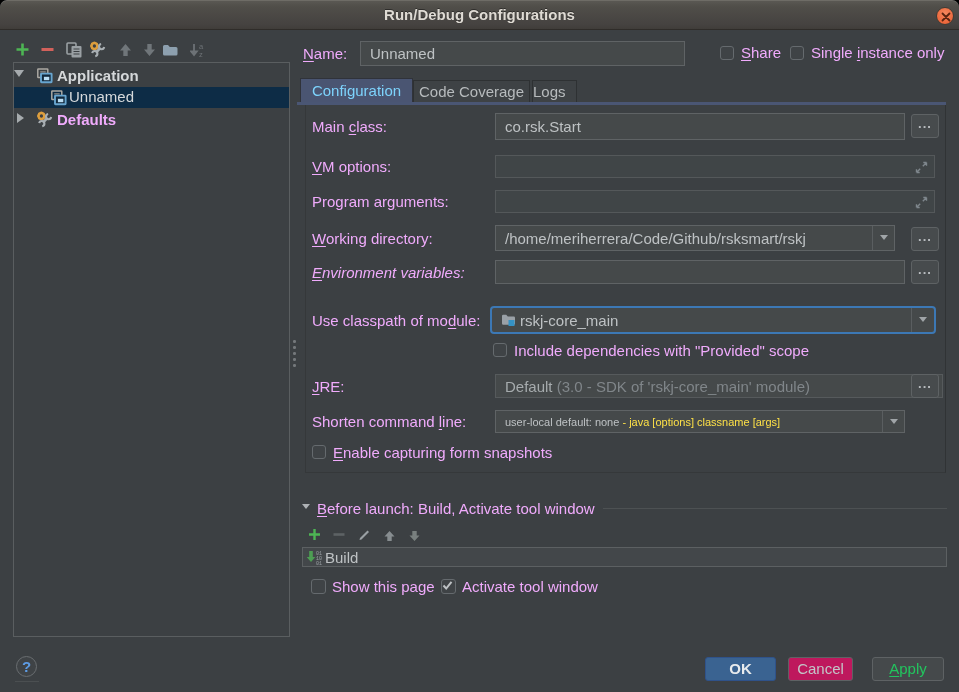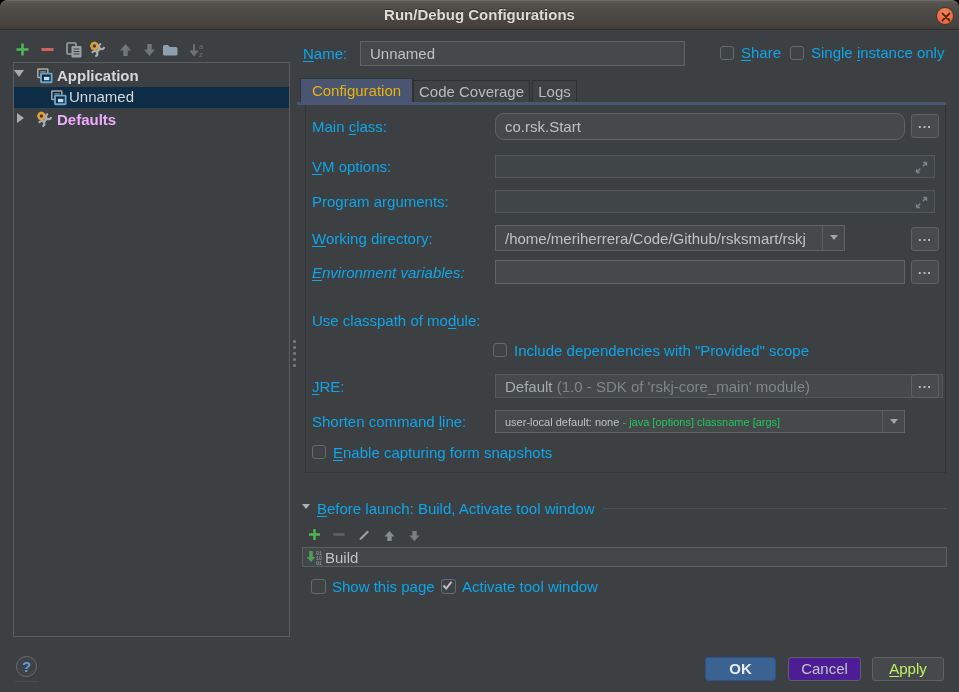--- a/index.html
+++ b/index.html
@@ -9,21 +9,21 @@
 #titlebar { position:absolute; left:0; top:0; width:959px; height:30px;
   background:linear-gradient(#5a5853, #504e49 20%, #454240 85%, #403d3a);
   border-top:1px solid #6e6c66; border-bottom:1px solid #2f2c29; border-radius:7px 7px 0 0; }
 #title { position:absolute; left:0; top:0; width:100%; height:30px; line-height:28px; text-align:center;
   font-weight:bold; font-size:15px; color:#dfdbd4; text-shadow:0 -1px 0 rgba(0,0,0,.4); }
 #closebtn { position:absolute; left:936px; top:6px; width:18px; height:18px; border-radius:50%;
   background:radial-gradient(circle at 50% 35%, #f4885f, #ee6a3e 65%, #e55c2f);
   border:1px solid #403c35; }
 #closebtn svg { position:absolute; left:3px; top:3px; }
 .abs { position:absolute; }
-.lbl { position:absolute; height:19px; line-height:19px; white-space:nowrap; color:#0ea5e9; }
+.lbl { position:absolute; height:19px; line-height:19px; white-space:nowrap; color:#f0abfc; }
 .field { position:absolute; background:#45494a; border:1px solid #5f6365; }
 .field-dim { position:absolute; background:#404547; border:1px solid #54585a; }
 .ftext { position:absolute; left:9px; top:0; bottom:0; display:flex; align-items:center; color:#bec2c4; white-space:nowrap; }
 .dots { position:absolute; width:28px; height:24px; background:#474b4d; border:1px solid #5e6264; border-radius:3px;
   color:#b9bdc0; text-align:center; line-height:18px; font-size:13px; font-weight:bold; letter-spacing:1px;}
 .combo-arrow-sep { position:absolute; top:0; bottom:0; width:1px; background:#5a5e60; }
 .tri-down { width:0; height:0; border-left:4.5px solid transparent; border-right:4.5px solid transparent; border-top:5.5px solid #a0a5a8; position:absolute; }
 .cb { position:absolute; width:14px; height:14px; border:1.5px solid #656a6e; border-radius:3px; background:#3f4346; }
 .btn { position:absolute; height:24px; border-radius:3px; text-align:center; line-height:22px; }
 u { text-decoration:underline; text-underline-offset:2px; }
@@ -117,72 +117,81 @@
   <div class="lbl" style="left:303px; top:44px;"><u>N</u>ame:</div>
   <div class="field" style="left:360px; top:41px; width:325px; height:25px;">
       <div class="ftext">Unnamed</div>
     </div>
   <div class="cb" style="left:720px; top:46px;"></div>
   <div class="lbl" style="left:741px; top:43px;"><u>S</u>hare</div>
   <div class="cb" style="left:790px; top:46px;"></div>
   <div class="lbl" style="left:811px; top:43px;">Single <u>i</u>nstance only</div>
 
   <div class="abs" style="left:297px; top:102px; width:649px; height:3px; background:#4a5674;"></div>
-  <div class="abs" style="left:300px; top:78px; width:113px; height:24px; background:#4a5572; border:1px solid #30333a; border-bottom:none; text-align:center; line-height:24px; color:#eab308;">Configuration</div>
+  <div class="abs" style="left:300px; top:78px; width:113px; height:24px; background:#4a5572; border:1px solid #30333a; border-bottom:none; text-align:center; line-height:24px; color:#7dd3fc;">Configuration</div>
   <div class="abs" style="left:413px; top:80px; width:117px; height:22px; background:#3e4245; border:1px solid #2e3133; border-bottom:none; text-align:center; line-height:22px; color:#b7bbbd;">Code Coverage</div>
-  <div class="abs" style="left:532px; top:80px; width:45px; height:22px; background:#3e4245; border:1px solid #2e3133; border-bottom:none; text-align:center; line-height:22px; color:#b7bbbd;">Logs</div>
+  <div class="abs" style="left:532px; top:80px; width:45px; height:22px; background:#3e4245; border:1px solid #2e3133; border-bottom:none; text-align:left; line-height:22px; color:#b7bbbd;">Logs</div>
 
   <div class="abs" style="left:305px; top:105px; width:641px; height:368px; border-left:1px solid #35383a; border-right:1px solid #303335; border-bottom:1px solid #35383a;"></div>
 
   <div class="lbl" style="left:312px; top:117px;">Main <u>c</u>lass:</div>
-  <div class="field" style="left:495px; top:113px; width:410px; height:27px;border-radius:9px;">
+  <div class="field" style="left:495px; top:113px; width:410px; height:27px;">
       <div class="ftext">co.rsk.Start</div>
     </div>
   <div class="dots" style="left:911px; top:114px;">...</div>
 
   <div class="lbl" style="left:312px; top:157px;"><u>V</u>M options:</div>
   <div class="field-dim" style="left:495px; top:155px; width:440px; height:23px;"></div>
   <div class="abs" id="expand1" style="left:915px; top:160px;"><svg width="13" height="13">
         <path d="M7.8 5.2 L11.5 1.5 M11.5 1.5 H8.3 M11.5 1.5 V4.7 M5.2 7.8 L1.5 11.5 M1.5 11.5 H4.7 M1.5 11.5 V8.3" stroke="#7e868c" stroke-width="1.4" fill="none"></path>
       </svg></div>
 
   <div class="lbl" style="left:312px; top:192px;">Program ar<u>g</u>uments:</div>
   <div class="field-dim" style="left:495px; top:190px; width:440px; height:23px;"></div>
   <div class="abs" id="expand2" style="left:915px; top:195px;"><svg width="13" height="13">
         <path d="M7.8 5.2 L11.5 1.5 M11.5 1.5 H8.3 M11.5 1.5 V4.7 M5.2 7.8 L1.5 11.5 M1.5 11.5 H4.7 M1.5 11.5 V8.3" stroke="#7e868c" stroke-width="1.4" fill="none"></path>
       </svg></div>
 
   <div class="lbl" style="left:312px; top:229px;"><u>W</u>orking directory:</div>
-  <div class="field" style="left:495px; top:225px; width:350px; height:26px;">
+  <div class="field" style="left:495px; top:225px; width:400px; height:26px;">
     <div class="ftext">/home/meriherrera/Code/Github/rsksmart/rskj</div>
     <div class="combo-arrow-sep" style="right:21px;"></div>
     <div class="tri-down" style="right:6px; top:9px;"></div>
   </div>
   <div class="dots" style="left:911px; top:227px;">...</div>
 
   <div class="lbl" style="left:312px; top:263px;font-style:italic;"><u>E</u>nvironment variables:</div>
   <div class="field" style="left:495px; top:260px; width:410px; height:24px;"></div>
   <div class="dots" style="left:911px; top:260px;">...</div>
 
   <div class="lbl" style="left:312px; top:311px;">Use classpath of mo<u>d</u>ule:</div>
+  <div class="abs" style="left:490px; top:306px; width:446px; height:28px; background:#45494a; border:2px solid #3c78b5; border-radius:4px;">
+    <div class="abs" id="modicon" style="left:9px; top:4px;"><svg width="16" height="16">
+          <path d="M1 4 Q1 2.8 2.2 2.8 H5.2 L6.8 4.6 H12.8 Q14 4.6 14 5.8 V11.5 Q14 12.7 12.8 12.7 H2.2 Q1 12.7 1 11.5 Z" fill="#9aa1a7"></path>
+          <rect x="7.5" y="8" width="6" height="6" fill="#3592c4"></rect>
+        </svg></div>
+    <div class="ftext" style="left:28px;">rskj-core_main</div>
+    <div class="combo-arrow-sep" style="right:22px; background:#5a5e60;"></div>
+    <div class="tri-down" style="right:7px; top:9px;"></div>
+  </div>
 
   <div class="cb" style="left:493px; top:343px;"></div>
   <div class="lbl" style="left:514px; top:341px;">Include dependencies with "Provided" scope</div>
 
   <div class="lbl" style="left:312px; top:377px;"><u>J</u>RE:</div>
   <div class="field" style="left:495px; top:374px; width:448px; height:24px; border-color:#565a5c;">
-    <div class="ftext" style="color:#a6abad;">Default&nbsp;<span style="color:#80868a;">(1.0 - SDK of 'rskj-core_main' module)</span></div>
+    <div class="ftext" style="color:#a6abad;">Default&nbsp;<span style="color:#80868a;">(3.0 - SDK of 'rskj-core_main' module)</span></div>
     <div class="combo-arrow-sep" style="right:21px;"></div>
     <div class="tri-down" style="right:6px; top:8px;"></div>
   </div>
   <div class="dots" style="left:911px; top:374px;">...</div>
 
   <div class="lbl" style="left:312px; top:412px;">Shorten command <u>l</u>ine:</div>
   <div class="field" style="left:495px; top:410px; width:410px; height:23px;">
-    <div class="ftext" style="font-size:11px;">user-local default: none<span style="color:#22c55e;">&nbsp;- java [options] classname [args]</span></div>
+    <div class="ftext" style="font-size:11px;">user-local default: none<span style="color:#fde047;">&nbsp;- java [options] classname [args]</span></div>
     <div class="combo-arrow-sep" style="right:21px;"></div>
     <div class="tri-down" style="right:6px; top:8px;"></div>
   </div>
 
   <div class="cb" style="left:312px; top:445px;"></div>
   <div class="lbl" style="left:333px; top:443px;"><u>E</u>nable capturing form snapshots</div>
 
   <div class="abs" style="left:302px; top:504px; width:0; height:0; border-left:4.5px solid transparent; border-right:4.5px solid transparent; border-top:5.5px solid #aeb2b5;"></div>
   <div class="lbl" style="left:317px; top:499px;"><u>B</u>efore launch: Build, Activate tool window</div>
   <div class="abs" style="left:603px; top:508px; width:344px; height:1px; background:#4d5153;"></div>
@@ -221,15 +230,15 @@
     <svg width="13" height="13" viewBox="0 0 13 13" style="position:absolute; left:-1px; top:-1px;">
         <path d="M2.5 6.5 L5.2 9.5 L10.5 2.8" stroke="#bdc1c4" stroke-width="2" fill="none"></path>
       </svg>
   </div>
   <div class="lbl" style="left:462px; top:577px;">Activate tool window</div>
 
   <div class="abs" style="left:16px; top:656px; width:21px; height:21px; border-radius:50%; border:1.5px solid #6a6e71; background:#3f4346; text-align:center; line-height:19px; font-weight:bold; color:#5e9ce4; font-size:15px;">?</div>
   <div class="abs" style="left:15px; top:681px; width:24px; height:1px; background:#4b4f51;"></div>
 
   <div class="btn" style="left:705px; top:657px; width:71px; background:#3a6391; border:1px solid #2f528a; color:#e8ebed; font-weight:bold;">OK</div>
-  <div class="btn" style="left:788px; top:657px; width:73px; background:#4c1d95; border:1px solid #5e6264; color:#c3c6c8;">Cancel</div>
-  <div class="btn" style="left:872px; top:657px; width:72px; background:#45494b; border:1px solid #5e6264; color:#bef264;"><u>A</u>pply</div>
+  <div class="btn" style="left:788px; top:657px; width:65px; background:#be185d; border:1px solid #5e6264; color:#c3c6c8;">Cancel</div>
+  <div class="btn" style="left:872px; top:657px; width:72px; background:#45494b; border:1px solid #5e6264; color:#22c55e;"><u>A</u>pply</div>
 </div>
 
 </body></html>

